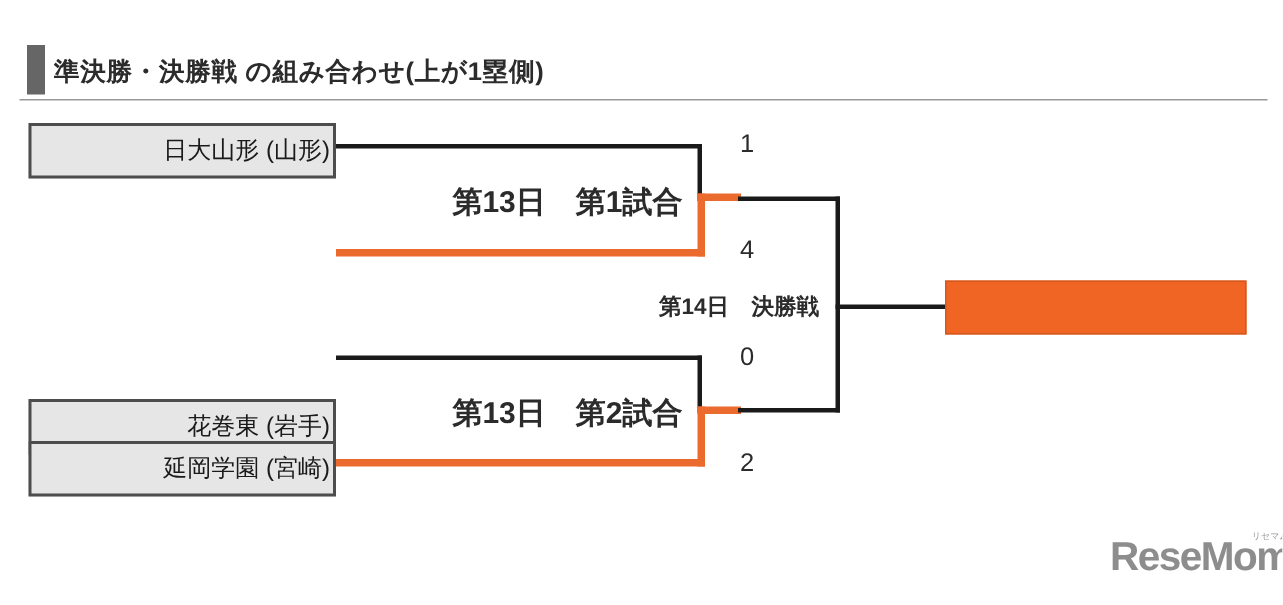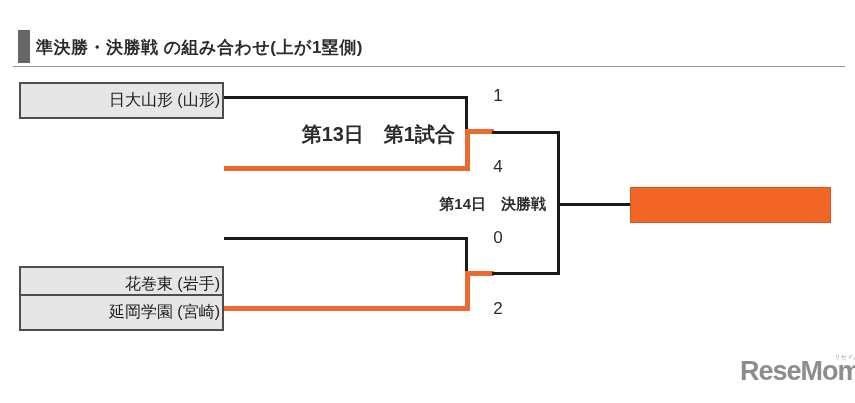--- a/index.html
+++ b/index.html
@@ -130,20 +130,21 @@
   <div class="oline h s2-orange-h"></div>
   <div class="oline v s2-orange-v"></div>
   <div class="oline h s2-orange-s"></div>
   <div class="hline s2-win-h"></div>
 
   <div class="vline center-v"></div>
   <div class="hline final-h"></div>
   <div class="final-box"></div>
 
   <div class="match-label m1">第13日　第1試合</div>
+  <div class="match-label m2">第13日　第2試合</div>
   <div class="match-label mf">第14日　決勝戦</div>
 
   <div class="score sc1">1</div>
   <div class="score sc2">4</div>
   <div class="score sc3">0</div>
   <div class="score sc4">2</div>
 
   <div class="logo">
     <span class="logo-ruby">リセマム</span>
     <span class="logo-text">ReseMom.</span>

